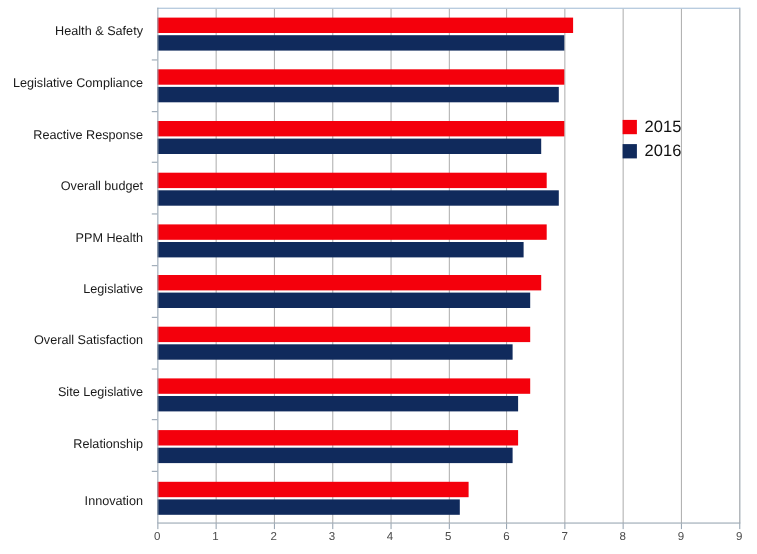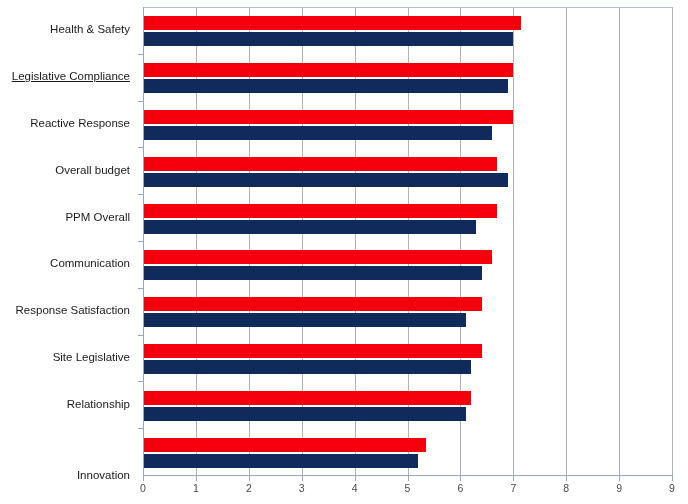--- a/index.html
+++ b/index.html
@@ -149,29 +149,29 @@
     line-height: 1;
   }
 </style>
 </head>
 <body>
 
 <div id="chart-root">
 
   <div id="y-labels">
       <div class="y-label" style="top: 17.4px;">Health &amp; Safety</div>
-      <div class="y-label" style="top: 64.2px; text-decoration: underline;">Legislative Compliance</div>
+      <div class="y-label" style="top: 64.2px;">Legislative Compliance</div>
       <div class="y-label" style="top: 111px;">Reactive Response</div>
       <div class="y-label" style="top: 157.8px;">Overall budget</div>
-      <div class="y-label" style="top: 204.6px;">PPM Overall</div>
-      <div class="y-label" style="top: 251.4px;">Communication</div>
-      <div class="y-label" style="top: 298.2px;">Response Satisfaction</div>
+      <div class="y-label" style="top: 204.6px;">PPM Health</div>
+      <div class="y-label" style="top: 251.4px;">Legislative</div>
+      <div class="y-label" style="top: 298.2px;">Overall Satisfaction</div>
       <div class="y-label" style="top: 345px;">Site Legislative</div>
       <div class="y-label" style="top: 391.8px;">Relationship</div>
-      <div class="y-label" style="top: 463px;">Innovation</div>
+      <div class="y-label" style="top: 444px;">Innovation</div>
     </div>
 
   <div id="plot">
       <div class="gridline" style="left: 52.9px;"></div>
       <div class="gridline" style="left: 105.8px;"></div>
       <div class="gridline" style="left: 158.7px;"></div>
       <div class="gridline" style="left: 211.6px;"></div>
       <div class="gridline" style="left: 264.5px;"></div>
       <div class="gridline" style="left: 317.4px;"></div>
       <div class="gridline" style="left: 370.3px;"></div>
@@ -230,20 +230,30 @@
       <div class="x-tick-label" style="left: 301.7px;">3</div>
       <div class="x-tick-label" style="left: 354.6px;">4</div>
       <div class="x-tick-label" style="left: 407.5px;">5</div>
       <div class="x-tick-label" style="left: 460.4px;">6</div>
       <div class="x-tick-label" style="left: 513.3px;">7</div>
       <div class="x-tick-label" style="left: 566.2px;">8</div>
       <div class="x-tick-label" style="left: 619.1px;">9</div>
       <div class="x-tick-label" style="left: 672px;">9</div>
     </div>
 
+  <div id="legend">
+    <div class="legend-row">
+      <span class="legend-swatch c2015"></span>
+      <span class="legend-text">2015</span>
+    </div>
+    <div class="legend-row">
+      <span class="legend-swatch c2016"></span>
+      <span class="legend-text">2016</span>
+    </div>
+  </div>
 
 <div class="x-tick" style="left: 143px;"></div>
     <div class="x-tick" style="left: 195.9px;"></div>
     <div class="x-tick" style="left: 248.8px;"></div>
     <div class="x-tick" style="left: 301.7px;"></div>
     <div class="x-tick" style="left: 354.6px;"></div>
     <div class="x-tick" style="left: 407.5px;"></div>
     <div class="x-tick" style="left: 460.4px;"></div>
     <div class="x-tick" style="left: 513.3px;"></div>
     <div class="x-tick" style="left: 566.2px;"></div>

